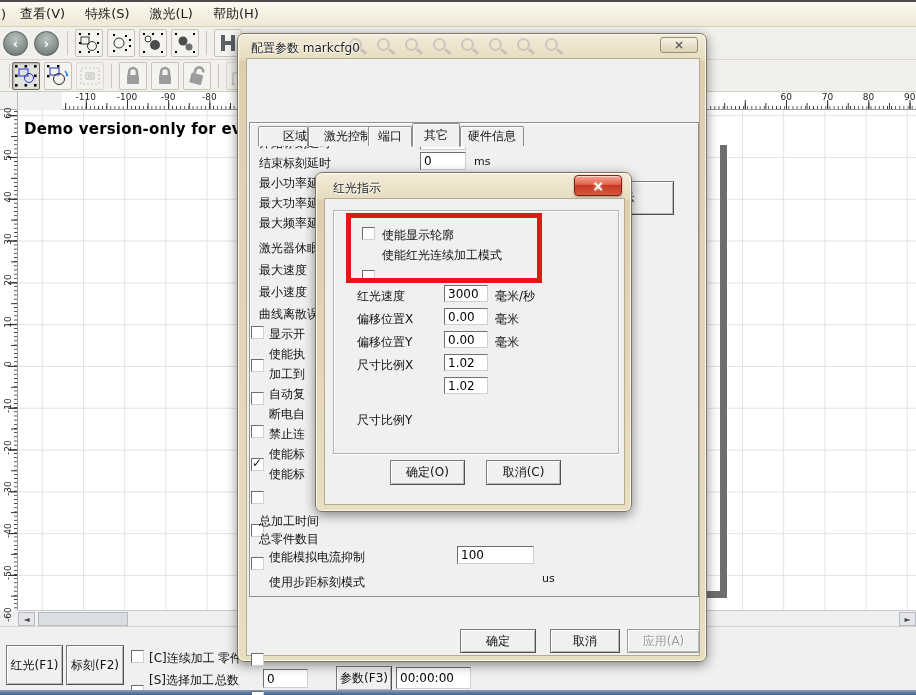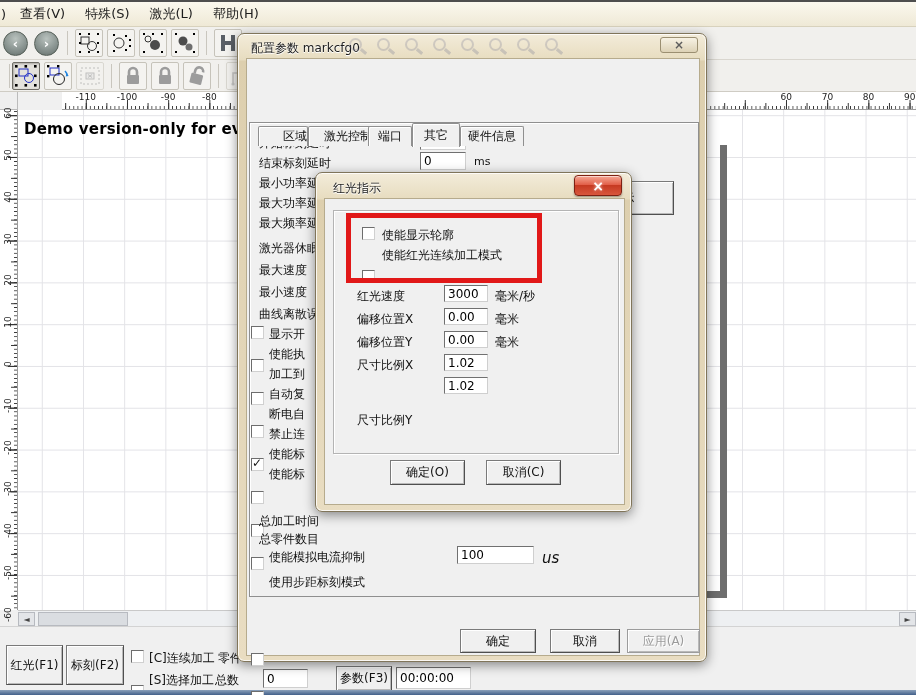--- a/index.html
+++ b/index.html
@@ -377,21 +377,21 @@
     <span class="lbl abs" style="left:22px; top:387px;">使能标</span>
     <div class="cbx abs" style="left:4px; top:407px;"></div>
     <span class="lbl abs" style="left:22px; top:407px;">使能标</span>
 
     <span class="lbl abs" style="left:12px; top:454px;">总加工时间</span>
     <span class="lbl abs" style="left:12px; top:472px;">总零件数目</span>
 
     <div class="cbx abs" style="left:4px; top:490px;"></div>
     <span class="lbl abs" style="left:22px; top:490px;font-family:Liberation Serif, serif;">使能模拟电流抑制</span>
     <div class="field abs" style="left:210px; top:487px; width:77px; height:18px;">100</div>
-    <span class="lbl abs" style="left:295px; top:490px; font-size:15px;font-style:italic;">us</span>
+    <span class="lbl abs" style="left:295px; top:513px; font-size:11px;">us</span>
 
     <div class="cbx abs" style="left:4px; top:515px;"></div>
     <span class="lbl abs" style="left:22px; top:515px;">使用步距标刻模式</span>
 
     <div class="btn abs" style="left:300px; top:122px; width:127px; height:34px;">红光指示</div>
 
     <div class="btn abs" style="left:213px; top:570px; width:76px; height:24px;">确定</div>
     <div class="btn abs" style="left:303px; top:570px; width:70px; height:24px;">取消</div>
     <div class="btn disabled abs" style="left:380px; top:570px; width:73px; height:24px;">应用(A)</div>
   </div>

